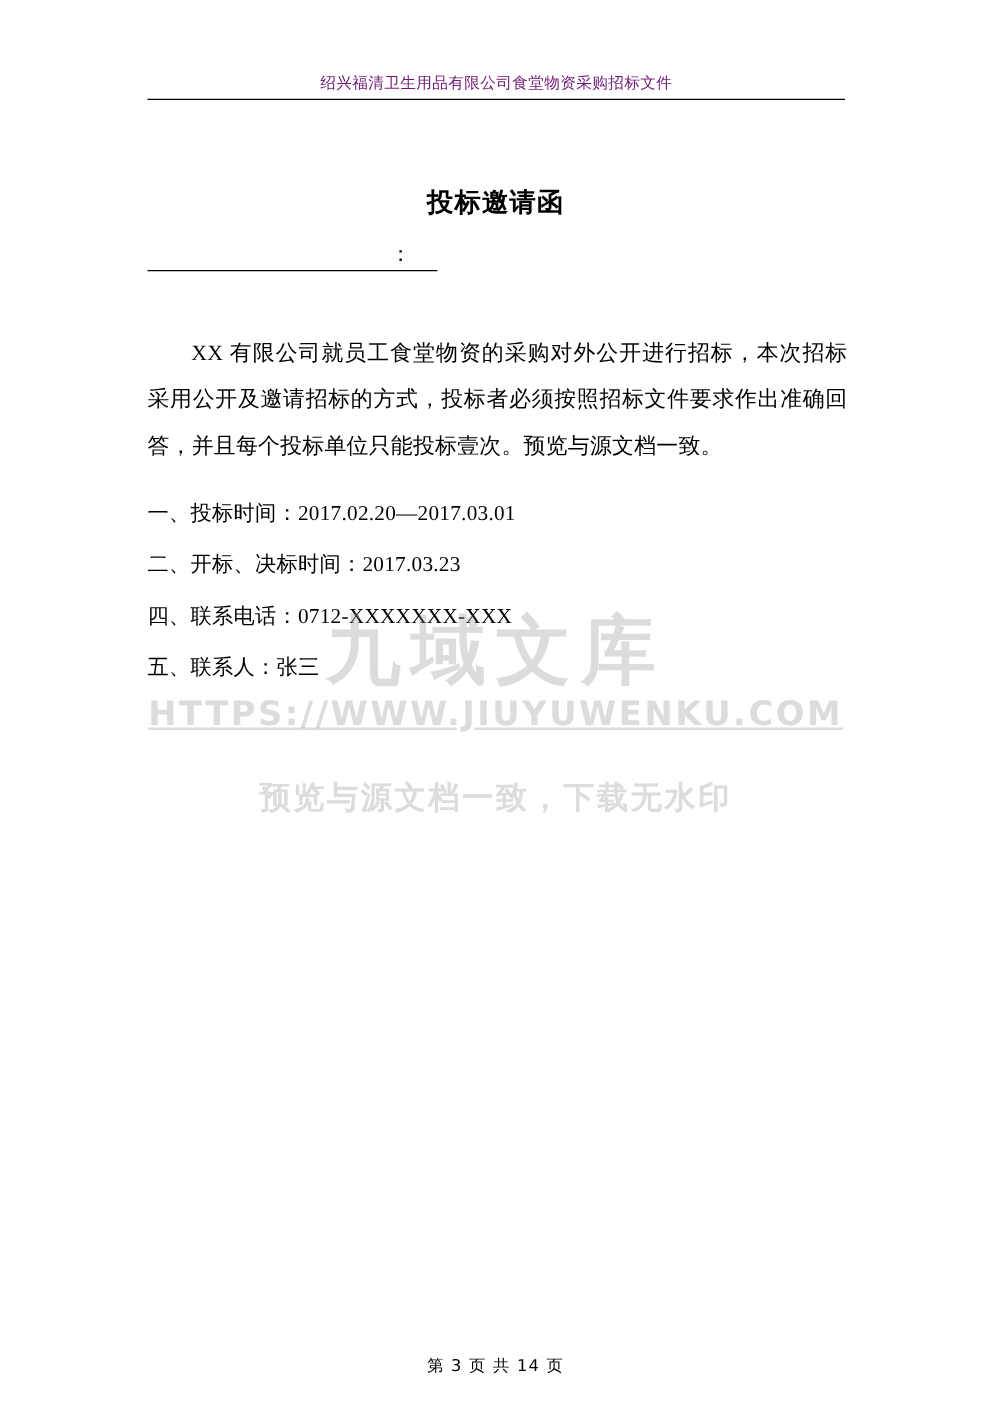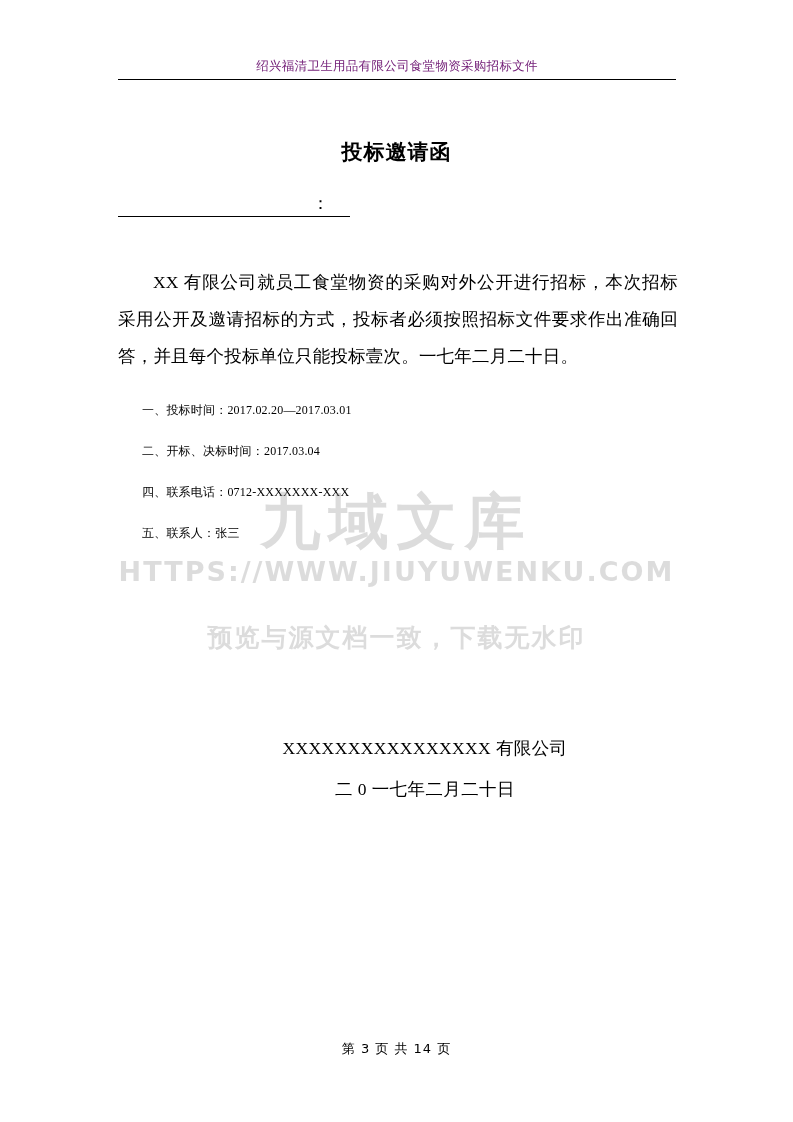--- a/index.html
+++ b/index.html
@@ -41,21 +41,21 @@
     top: 79px;
     left: 118px;
     width: 558px;
     height: 1px;
     background: #000;
   }
 
   
   .doc-title {
     position: absolute;
-    top: 138px;
+    top: 148px;
     left: 0;
     width: 793px;
     text-align: center;
     font-family: "DejaVu Sans", "Liberation Sans", sans-serif;
     font-weight: bold;
     font-size: 21px;
     letter-spacing: 1px;
   }
 
   
@@ -93,46 +93,45 @@
   }
 
   
   .items {
     position: absolute;
     top: 390px;
     left: 118px;
     width: 560px;
   }
   .item {
-    font-size: 12px;
+    font-size: 17px;
     line-height: 41px;
     white-space: nowrap;
     letter-spacing: 0.2px;
-    margin-left: 24px;
   }
 
   
   .sign {
     position: absolute;
     top: 728px;
     left: 118px;
     width: 560px;
     text-align: center;
   }
   .sign-line {
     font-size: 17.5px;
     line-height: 41px;
     letter-spacing: 0.4px;
     padding-left: 54px;
   }
 
   
   .footer {
     position: absolute;
-    top: 1040px;
+    top: 1084px;
     left: 0;
     width: 793px;
     text-align: center;
     font-family: "DejaVu Sans", "Liberation Sans", sans-serif;
     font-size: 13px;
     letter-spacing: 1px;
   }
 
   
   .watermark {
@@ -153,20 +152,21 @@
     letter-spacing: 8px;
     line-height: 62px;
   }
   .wm-url {
     font-family: "DejaVu Sans", "Liberation Sans", sans-serif;
     font-weight: bold;
     font-size: 27px;
     color: rgba(150, 150, 150, 0.33);
     letter-spacing: 2px;
     line-height: 40px;
+    text-decoration: underline;
   }
   .wm-sub {
     font-family: "DejaVu Sans", "Liberation Sans", sans-serif;
     font-weight: bold;
     font-size: 25px;
     color: rgba(150, 150, 150, 0.33);
     letter-spacing: 2px;
     line-height: 38px;
     margin-top: 27px;
   }
@@ -178,34 +178,30 @@
 
   <div class="header">绍兴福清卫生用品有限公司食堂物资采购招标文件</div>
   <div class="header-rule"></div>
 
   <div class="doc-title">投标邀请函</div>
 
   <div class="addressee"></div>
   <div class="addressee-colon">：</div>
 
   <div class="body-wrap">
-    <p class="para">XX 有限公司就员工食堂物资的采购对外公开进行招标，本次招标采用公开及邀请招标的方式，投标者必须按照招标文件要求作出准确回答，并且每个投标单位只能投标壹次。一七年二月二十日。</p>
+    <p class="para">XX 有限公司就员工食堂物资的采购对外公开进行招标，本次招标采用公开及邀请招标的方式，投标者必须按照招标文件要求作出准确回答，并且每个投标单位只能投标壹次。预览与源文档一致。</p>
   </div>
 
   <div class="items">
     <div class="item">一、投标时间：2017.02.20—2017.03.01</div>
-    <div class="item">二、开标、决标时间：2017.03.04</div>
+    <div class="item">二、开标、决标时间：2017.03.23</div>
     <div class="item">四、联系电话：0712-XXXXXXX-XXX</div>
     <div class="item">五、联系人：张三</div>
   </div>
 
-  <div class="sign">
-    <div class="sign-line">XXXXXXXXXXXXXXXX 有限公司</div>
-    <div class="sign-line">二 0 一七年二月二十日</div>
-  </div>
 
   <div class="watermark">
     <div class="wm-main">九域文库</div>
     <div class="wm-url">HTTPS://WWW.JIUYUWENKU.COM</div>
     <div class="wm-sub">预览与源文档一致，下载无水印</div>
   </div>
 
   <div class="footer">第 3 页 共 14 页</div>
 
 </div>

